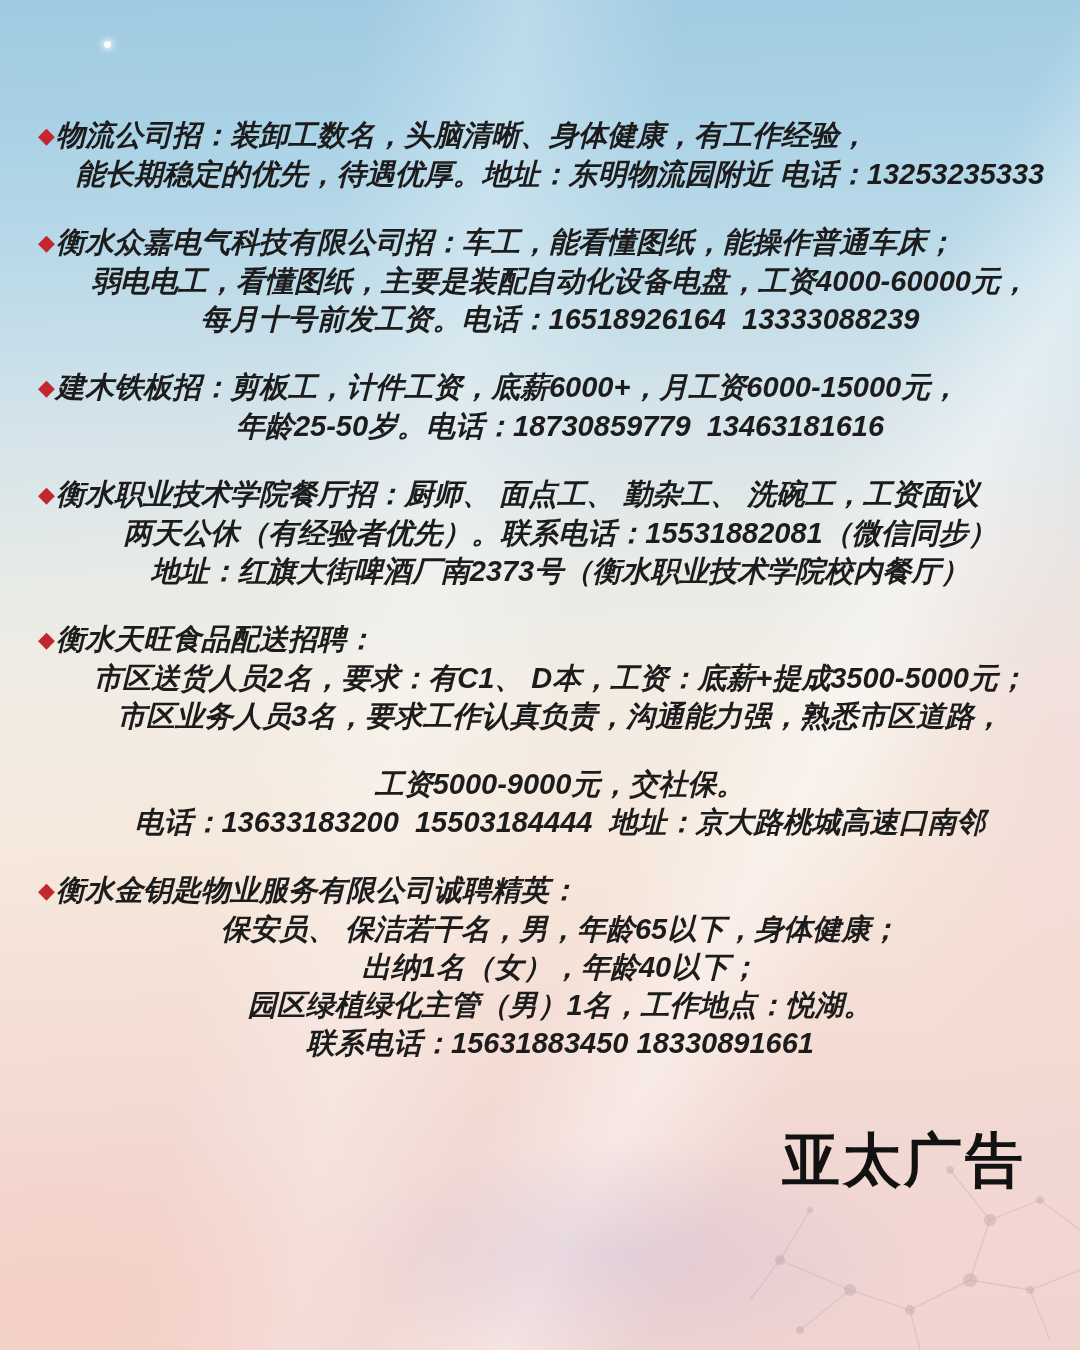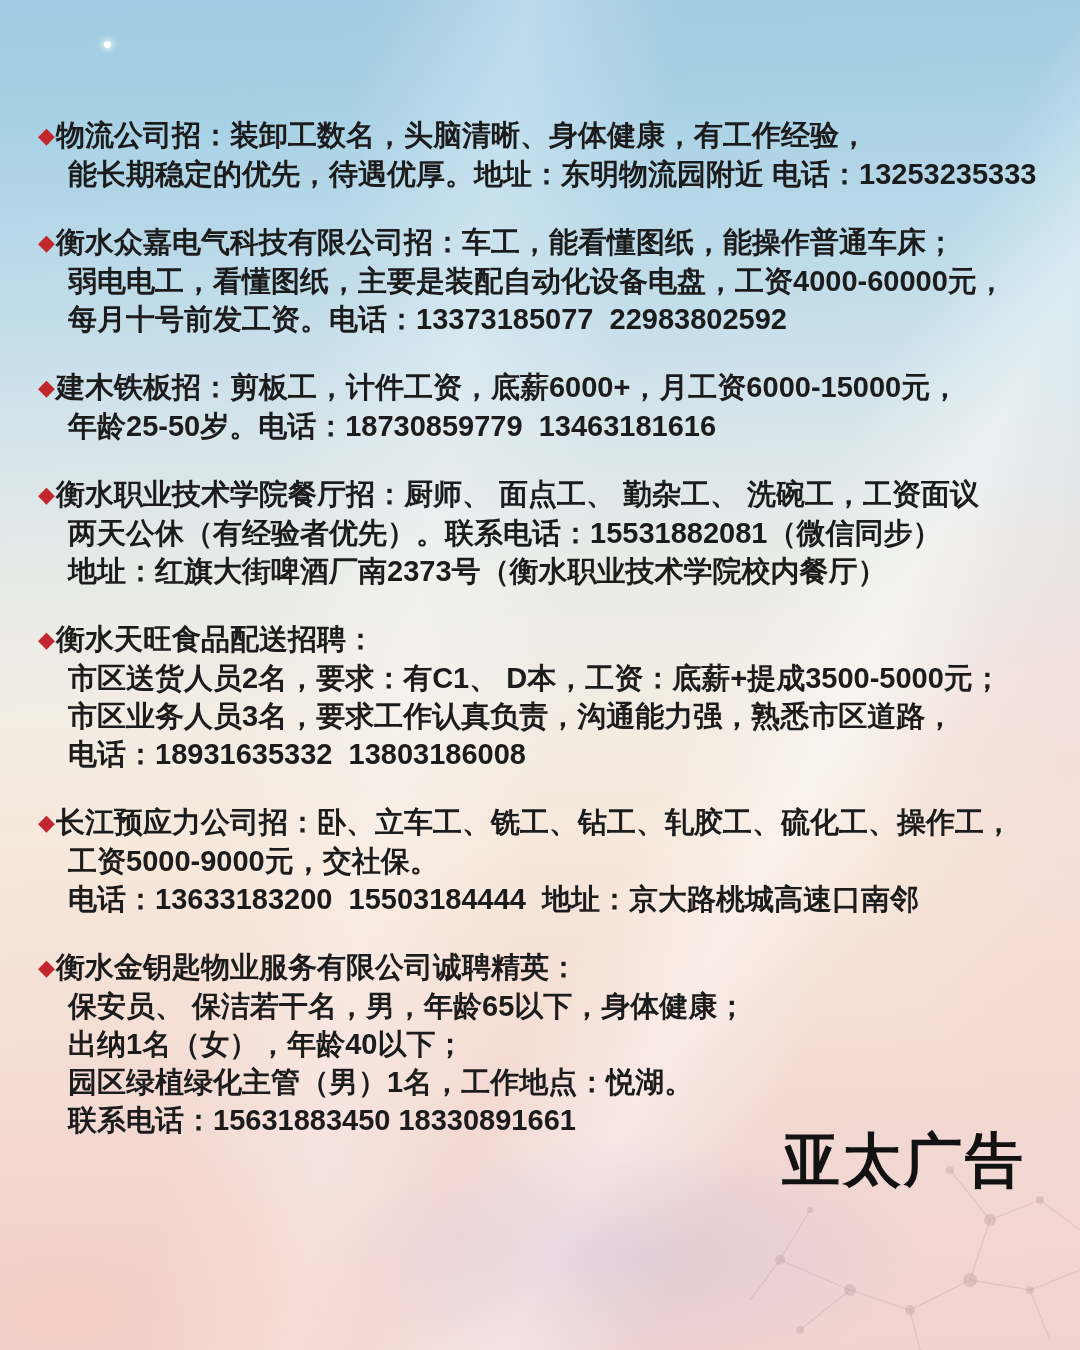--- a/index.html
+++ b/index.html
@@ -25,28 +25,28 @@
   }
   .sparkle {
     position: absolute; left: 104px; top: 41px;
     width: 7px; height: 7px; border-radius: 50%;
     background: #ffffff; box-shadow: 0 0 6px 2px rgba(255,255,255,0.8);
     opacity: 0.95;
   }
   .listings {
     position: absolute; left: 38px; top: 116px; right: 28px;
   }
-  .listing { margin-bottom: 30px; }
+  .listing { margin-bottom: 30px; font-style: italic; }
   .line {
     white-space: pre;
     font-size: 29px; line-height: 38px;
     font-weight: 700; color: #1c1c1c;
     letter-spacing: 0px;
   }
-  .line.cont { padding-left: 30px; }
+  .line.cont { padding-left: 30px; text-align: center; }
   .bullet {
     display: inline-block;
     color: #c1272d;
     font-size: 22px;
     vertical-align: 2px;
     margin-right: 1px;
   }
   .brand {
     position: absolute; right: 12px; top: 0; width: 1080px; height: 1108px;
     pointer-events: none;
@@ -74,44 +74,42 @@
   <main class="listings">
 
     <section class="listing">
       <div class="line first"><span class="bullet">◆</span><span>物流公司招：装卸工数名，头脑清晰、身体健康，有工作经验，</span></div>
       <div class="line cont">能长期稳定的优先，待遇优厚。地址：东明物流园附近 电话：13253235333</div>
     </section>
 
     <section class="listing">
       <div class="line first"><span class="bullet">◆</span><span>衡水众嘉电气科技有限公司招：车工，能看懂图纸，能操作普通车床；</span></div>
       <div class="line cont">弱电电工，看懂图纸，主要是装配自动化设备电盘，工资4000-60000元，</div>
-      <div class="line cont">每月十号前发工资。电话：13373185077  22983802592</div>
+      <div class="line cont">每月十号前发工资。电话：16518926164  13333088239</div>
     </section>
 
     <section class="listing">
       <div class="line first"><span class="bullet">◆</span><span>建木铁板招：剪板工，计件工资，底薪6000+，月工资6000-15000元，</span></div>
       <div class="line cont">年龄25-50岁。电话：18730859779  13463181616</div>
     </section>
 
     <section class="listing">
       <div class="line first"><span class="bullet">◆</span><span>衡水职业技术学院餐厅招：厨师、 面点工、 勤杂工、 洗碗工，工资面议</span></div>
       <div class="line cont">两天公休（有经验者优先）。联系电话：15531882081（微信同步）</div>
       <div class="line cont">地址：红旗大街啤酒厂南2373号（衡水职业技术学院校内餐厅）</div>
     </section>
 
 
     <section class="listing">
       <div class="line first"><span class="bullet">◆</span><span>衡水天旺食品配送招聘：</span></div>
       <div class="line cont">市区送货人员2名，要求：有C1、 D本，工资：底薪+提成3500-5000元；</div>
       <div class="line cont">市区业务人员3名，要求工作认真负责，沟通能力强，熟悉市区道路，</div>
-      <div class="line cont">电话：18931635332  13803186008</div>
     </section>
 
     <section class="listing">
-      <div class="line first"><span class="bullet">◆</span><span>长江预应力公司招：卧、立车工、铣工、钻工、轧胶工、硫化工、操作工，</span></div>
       <div class="line cont">工资5000-9000元，交社保。</div>
       <div class="line cont">电话：13633183200  15503184444  地址：京大路桃城高速口南邻</div>
     </section>
 
     <section class="listing">
       <div class="line first"><span class="bullet">◆</span><span>衡水金钥匙物业服务有限公司诚聘精英：</span></div>
       <div class="line cont">保安员、 保洁若干名，男，年龄65以下，身体健康；</div>
       <div class="line cont">出纳1名（女），年龄40以下；</div>
       <div class="line cont">园区绿植绿化主管（男）1名，工作地点：悦湖。</div>
       <div class="line cont">联系电话：15631883450 18330891661</div>

